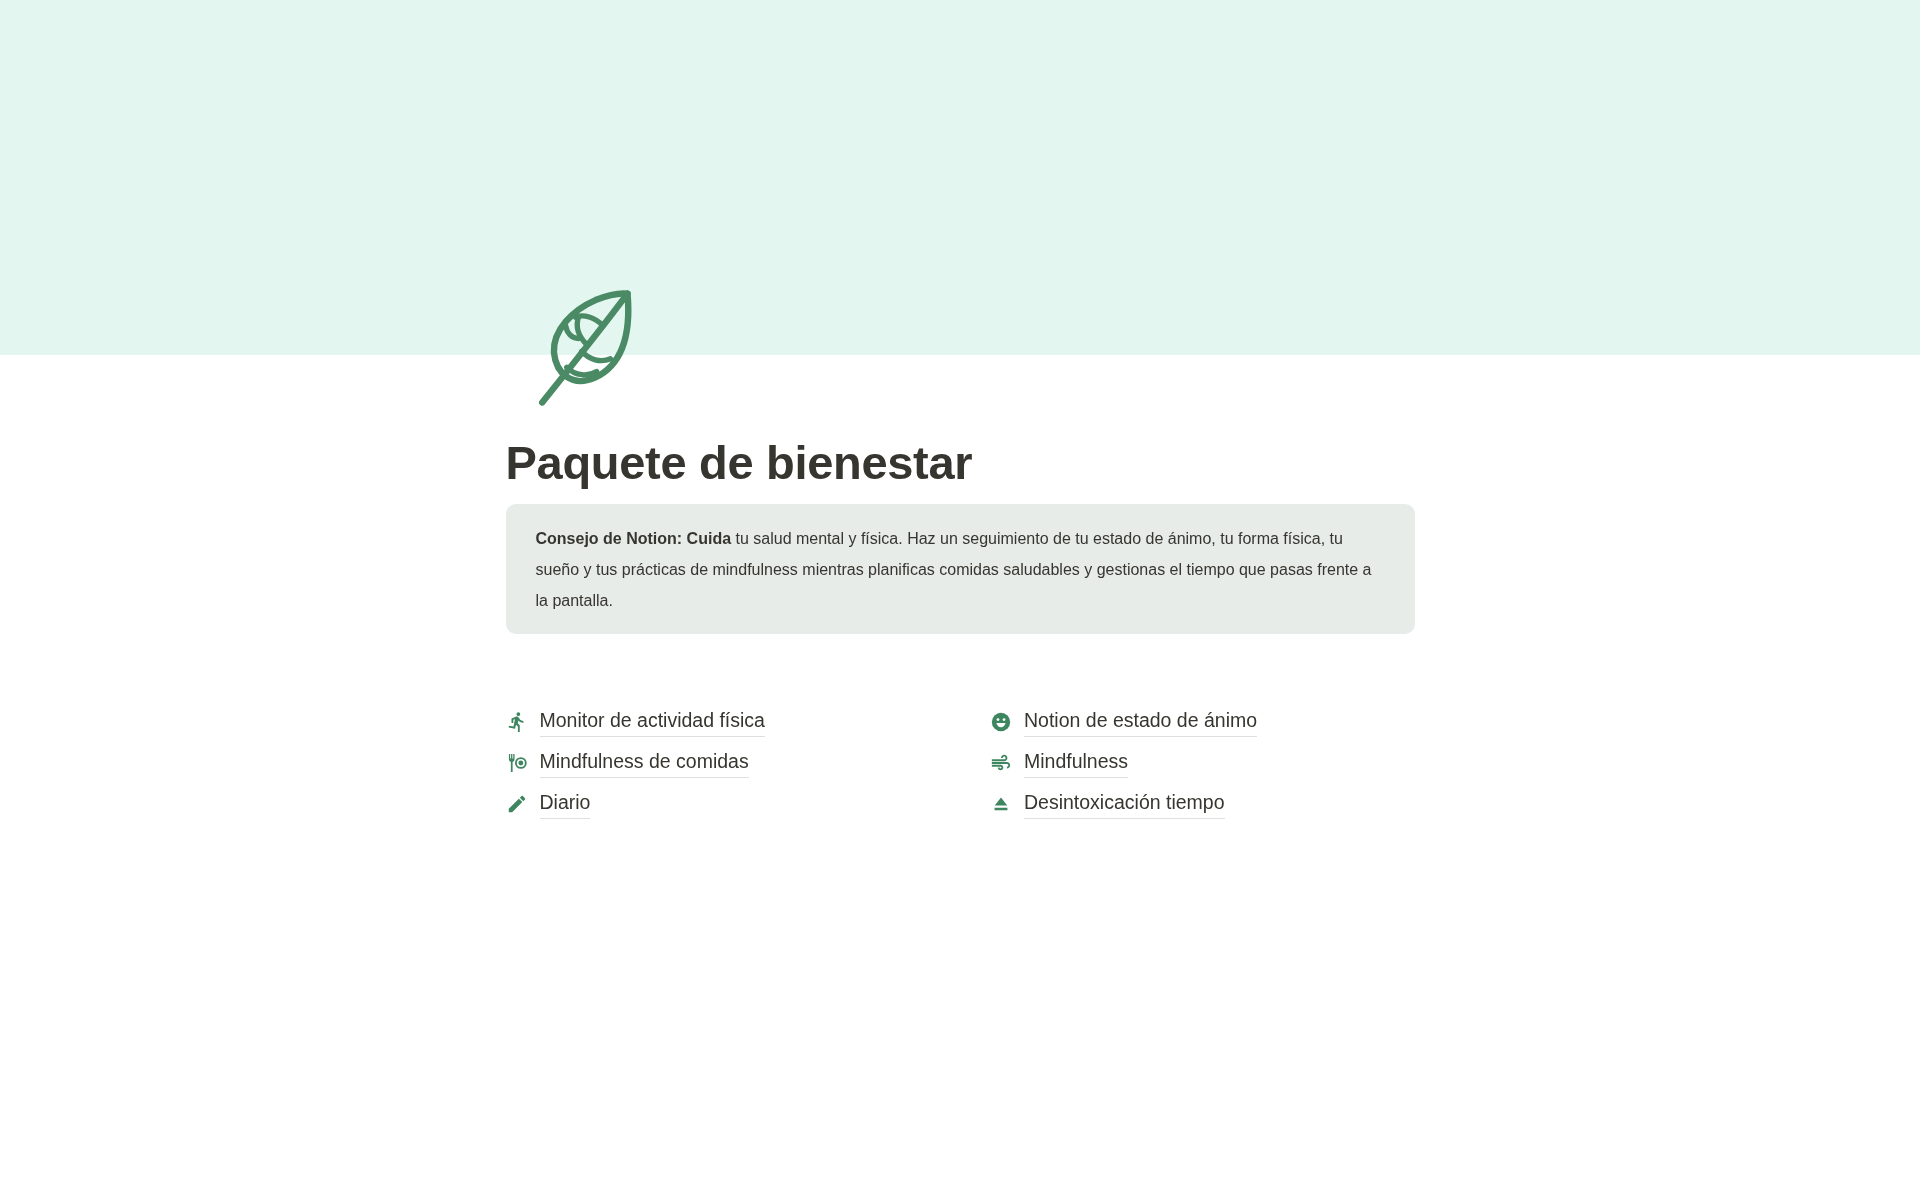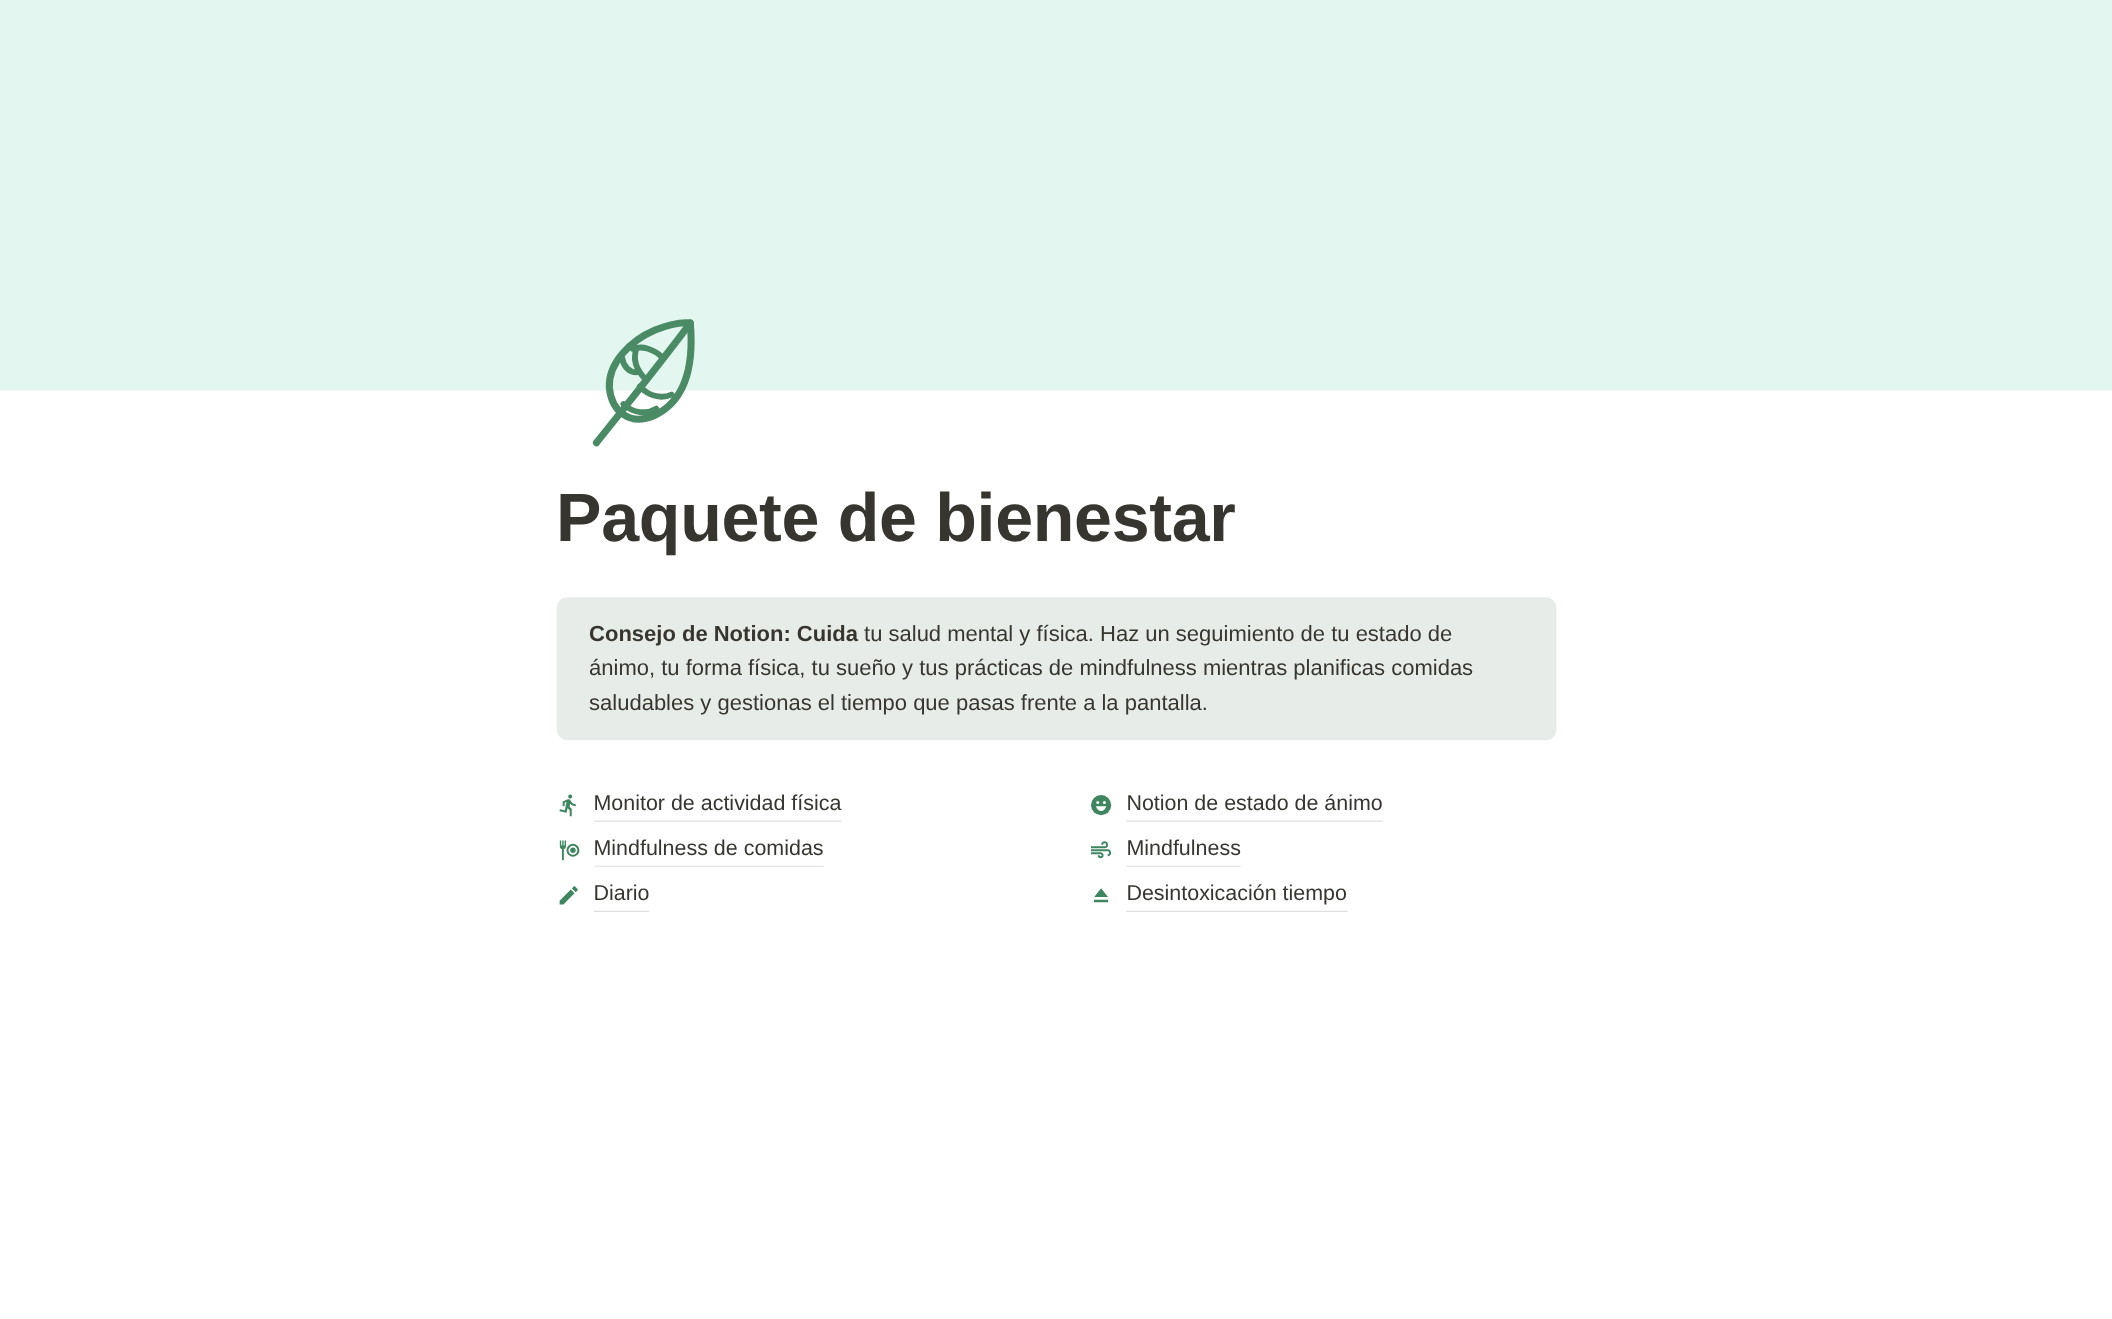--- a/index.html
+++ b/index.html
@@ -26,40 +26,40 @@
     width: 126px;
     height: 128px;
     margin-top: -72px;
     margin-left: 18px;
     cursor: pointer;
     user-select: none;
   }
   .page-icon svg { width: 100%; height: 100%; display: block; }
   h1.title {
     margin: 24px 0 0 0;
-    font-size: 62px;
+    font-size: 47px;
     line-height: 1.2;
     font-weight: 700;
     letter-spacing: -0.3px;
     color: #37352f;
   }
   .callout {
-    margin-top: 34px;
+    margin-top: 13px;
     background: #e7ece8;
     border-radius: 10px;
     padding: 19px 42px 18px 30px;
-    font-size: 20px;
+    font-size: 16px;
     line-height: 31px;
     color: #37352f;
   }
   .callout strong { font-weight: 700; }
   .columns {
     display: flex;
     gap: 60px;
-    margin-top: 44px;
+    margin-top: 73px;
   }
   .column { flex: 1; min-width: 0; }
   .link-row {
     display: flex;
     align-items: center;
     gap: 12px;
     height: 30px;
     margin-bottom: 11px;
     cursor: pointer;
     text-decoration: none;

